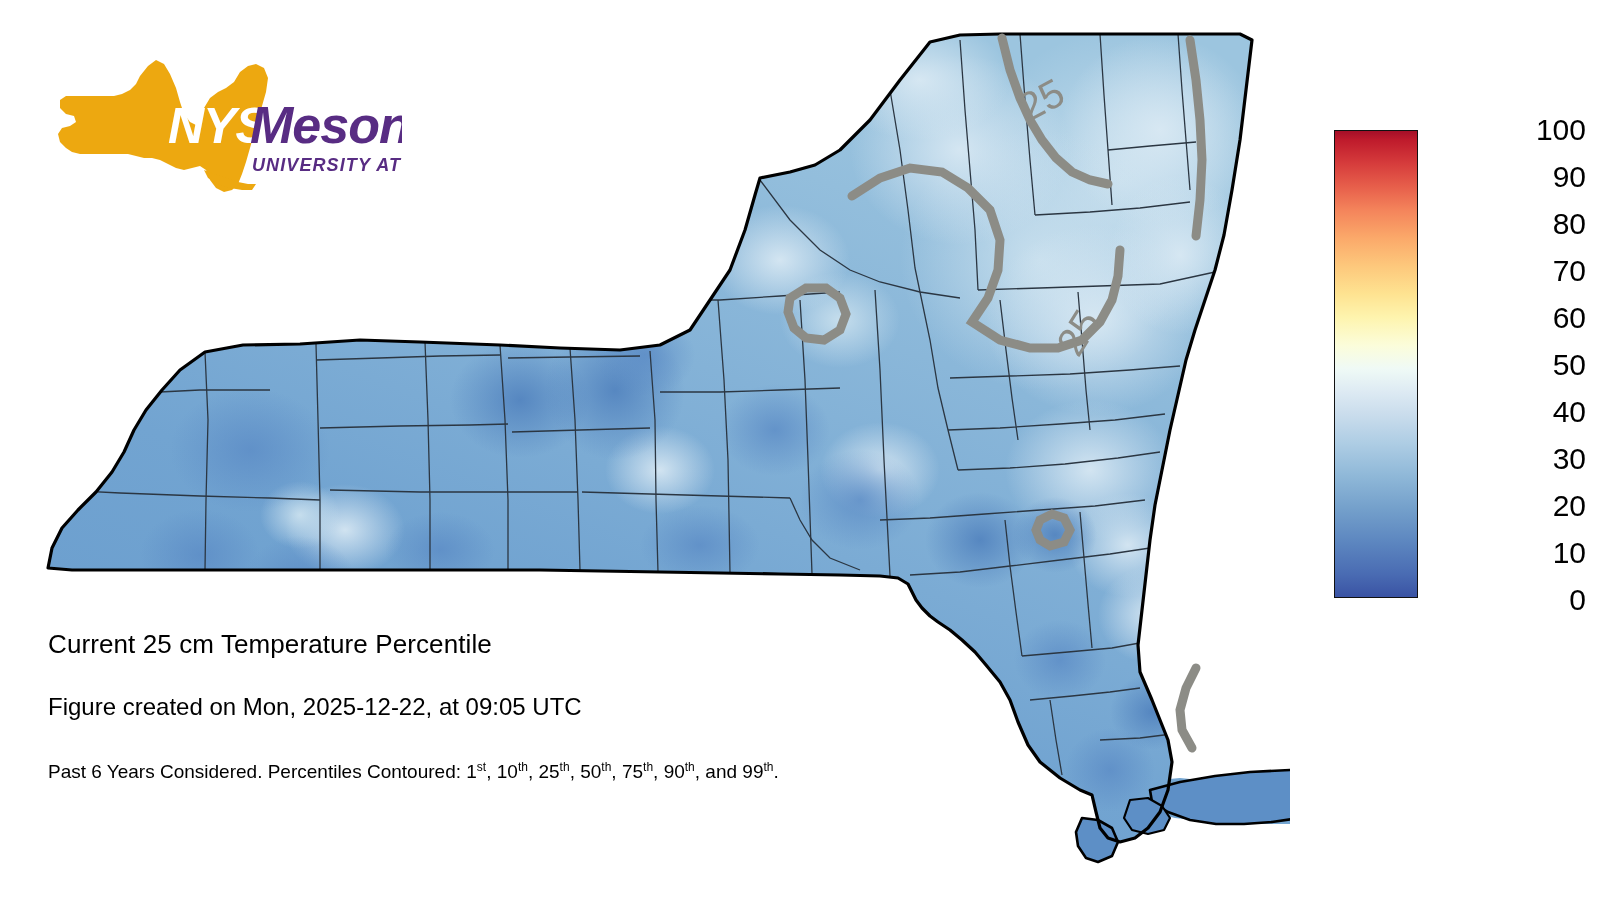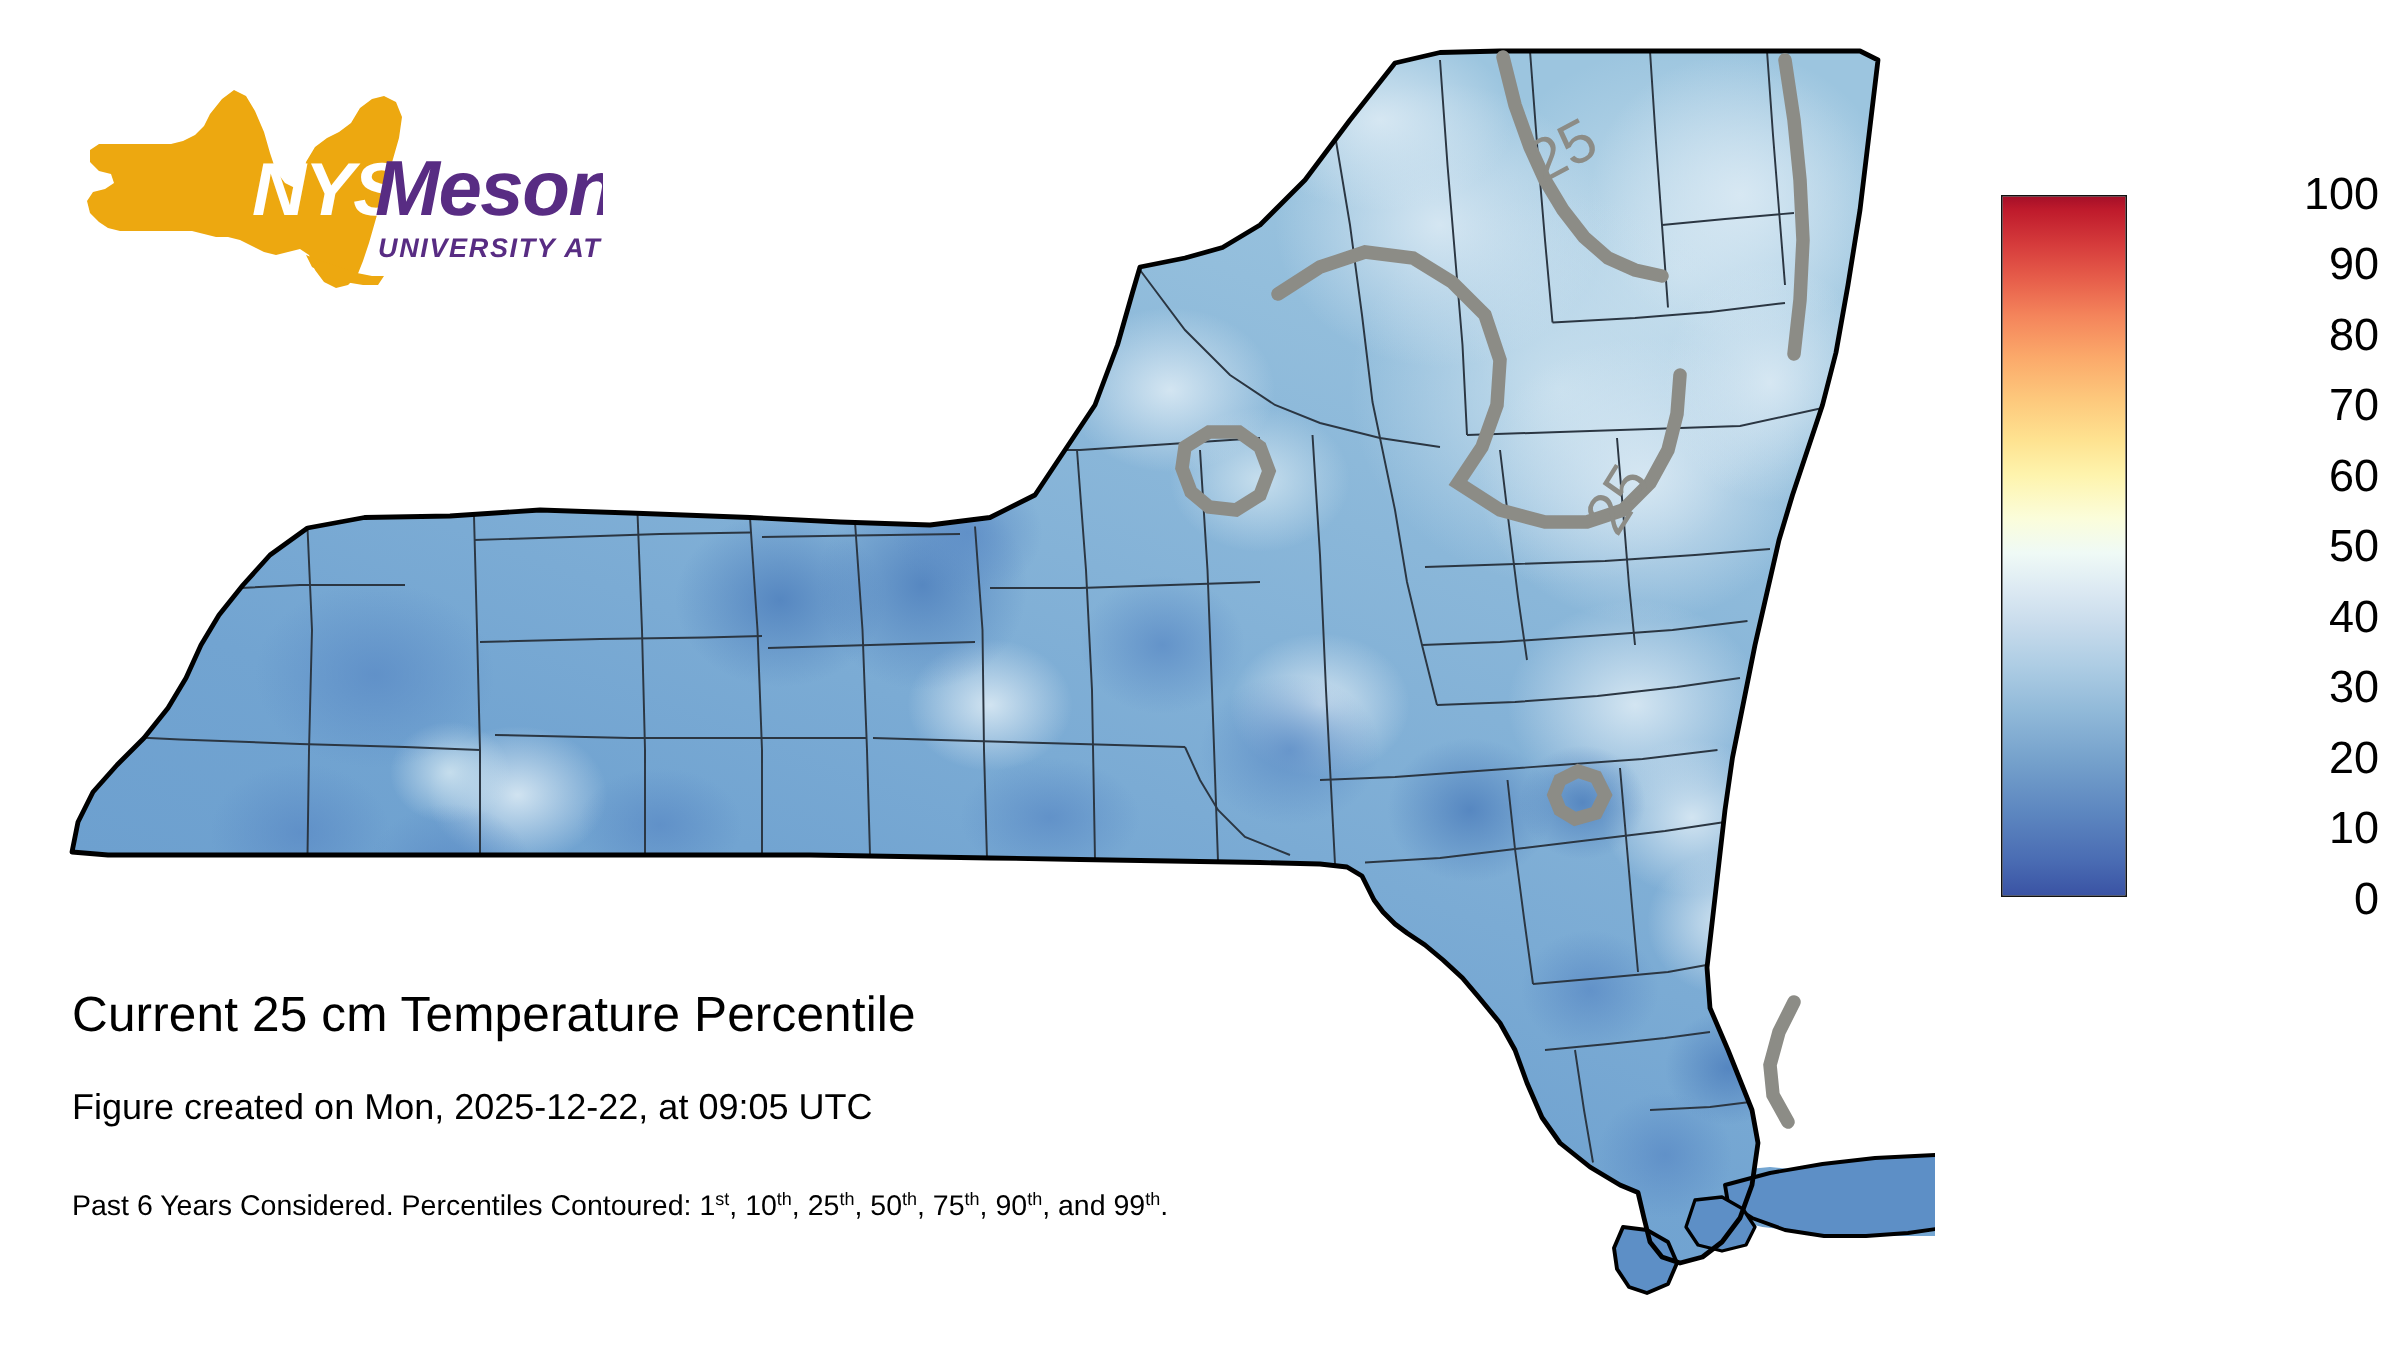--- a/index.html
+++ b/index.html
@@ -37,21 +37,21 @@
         #e75f4b 88%,
         #d63c3c 93%,
         #bf1b2c 98%,
         #a50f28 100%);}
   #cb-ticks{position:absolute;left:1490px;top:0;width:120px;height:797px;}
   .cb-tick{position:absolute;left:0;width:96px;text-align:right;
            font-size:30px;line-height:30px;color:#000;}
 
   
   #caption{position:absolute;left:48px;top:622px;width:1010px;}
-  #title-main{font-size:33px;line-height:44px;letter-spacing:.1px;white-space:nowrap;margin-top:32px;}
+  #title-main{font-size:26px;line-height:44px;letter-spacing:.1px;white-space:nowrap;}
   #line-created{font-size:24px;line-height:38px;margin-top:22px;white-space:nowrap;}
   #line-stations{font-size:28px;line-height:38px;margin-top:8px;white-space:nowrap;}
   #footnote{font-size:19px;line-height:26px;margin-top:28px;white-space:nowrap;}
   #footnote sup{font-size:12px;vertical-align:super;}
 
   .cl-label{font-size:40px;fill:#8c8c86;font-family:"Liberation Sans","DejaVu Sans",sans-serif;}
 </style>
 </head>
 <body>
 

